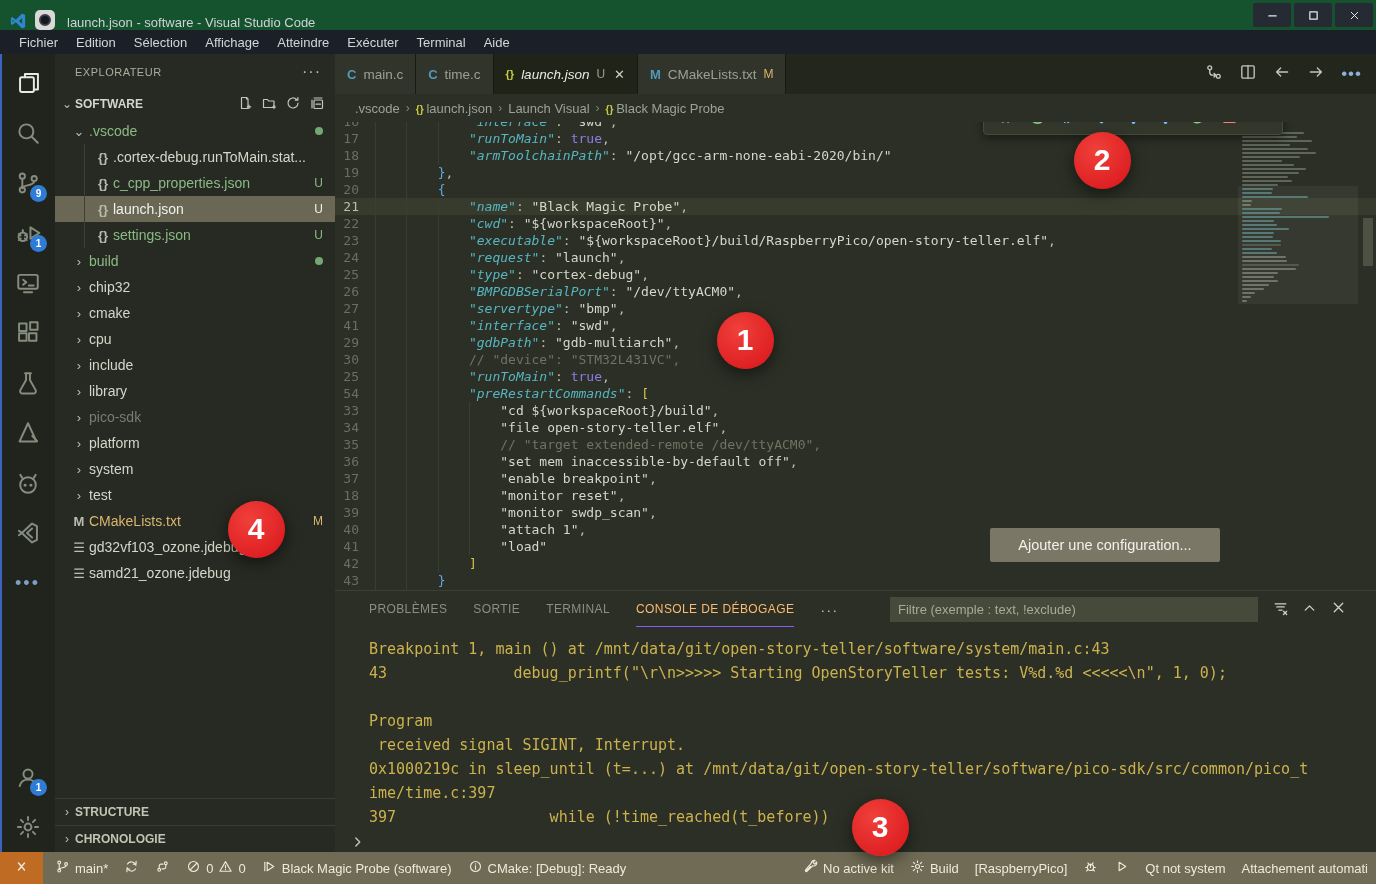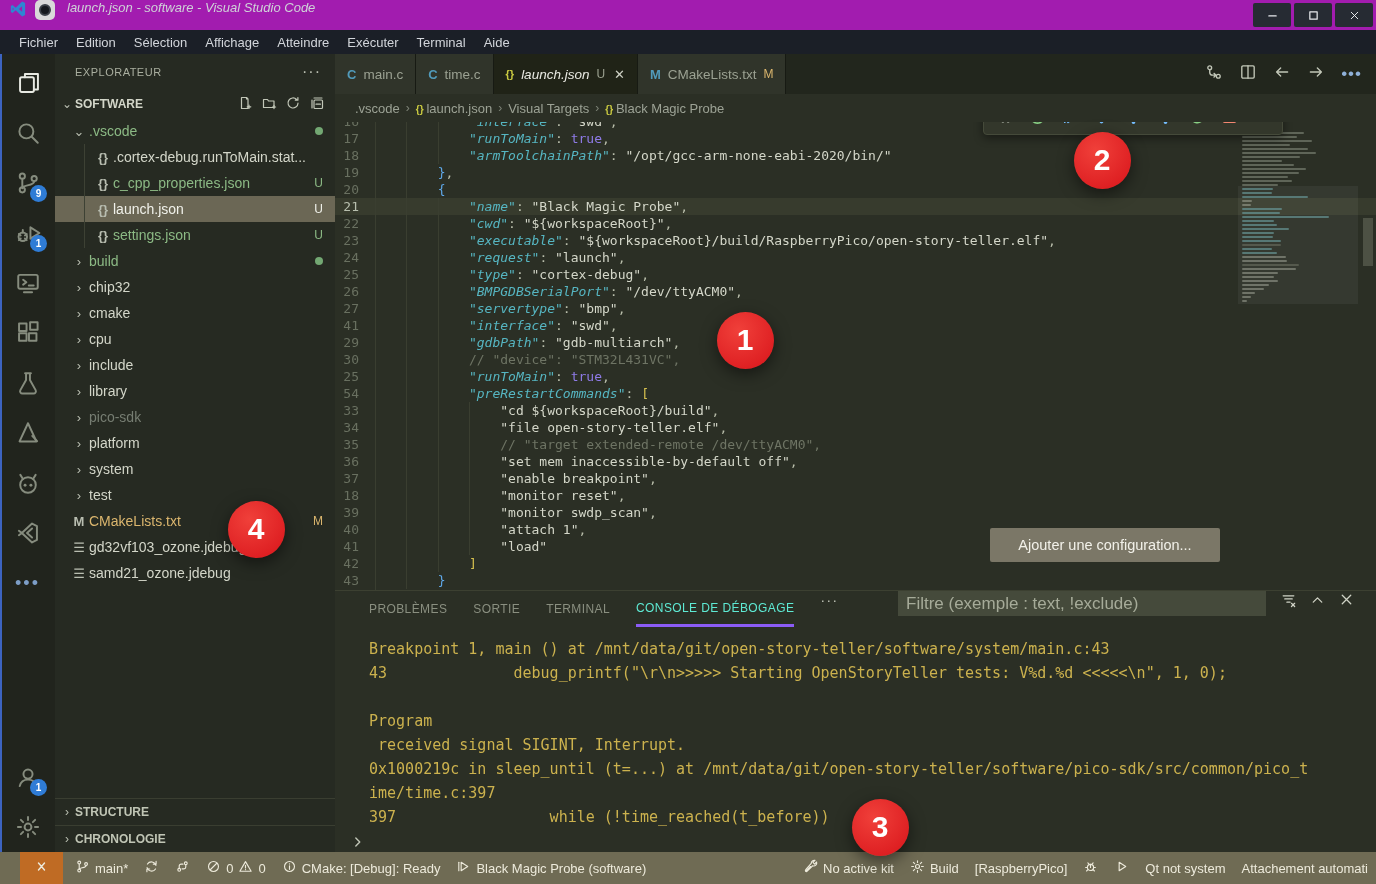--- a/index.html
+++ b/index.html
@@ -2,21 +2,21 @@
 <html><head>
 <meta charset="utf-8">
 <style>
   * { margin:0; padding:0; box-sizing:border-box; }
   html,body { width:1376px; height:884px; overflow:hidden; background:#101317;
               font-family:"Liberation Sans", sans-serif; }
   .window { position:relative; width:1376px; height:884px; display:flex; flex-direction:column;
             background:#2b2f25; color:#d6d9cb; }
 
   
-  .titlebar { height:30px; background:#a21caf; display:flex; align-items:flex-start; flex:none;font-style:italic; }
+  .titlebar { height:30px; background:#14532d; display:flex; align-items:flex-end; flex:none; }
   .vscode-logo { width:18px; height:18px; margin:0 8px 0 9px; }
   .app-badge { width:20px; height:20px; border-radius:5px; background:#d9d9d9; margin-right:12px;
                display:flex; align-items:center; justify-content:center; }
   .app-badge i { display:block; width:12px; height:12px; border-radius:50%; background:#15181d;
                  border:2.5px solid #3a3f46; }
   .titlebar .title { font-size:13px; color:#cfd2d8; }
   .win-controls { margin-left:auto; display:flex; height:100%; }
   .win-btn { width:38px; height:24px; margin:3px 3px 0 0; background:#262b33; border-radius:2px;
              display:flex; align-items:center; justify-content:center; color:#e8eaee; }
   .win-btn svg { width:13px; height:13px; }
@@ -123,39 +123,39 @@
   .dbg-btn { width:30px; height:30px; display:flex; align-items:center; justify-content:center; }
   .dbg-btn svg { width:21px; height:21px; }
 
   .add-config { position:absolute; left:655px; top:406px; width:230px; height:34px; background:#7b7767;
                 color:#f2f1e9; border:none; font-size:14.5px; font-family:"Liberation Sans",sans-serif;
                 border-radius:2px; cursor:default; }
 
   
   .panel { height:262px; flex:none; background:#2b2f25; border-top:1px solid #3c4031;
            display:flex; flex-direction:column; }
-  .panel-header { height:36px; flex:none; display:flex; align-items:flex-start; padding:0 21px 0 34px; }
+  .panel-header { height:36px; flex:none; display:flex; align-items:center; padding:0 29px 0 34px; }
   .panel-tab { font-size:12px; letter-spacing:.4px; color:#8a8f80; margin-right:26px; height:36px;
                display:flex; align-items:center; cursor:default; }
-  .panel-tab.active { color:#5eead4; border-bottom:3px solid #8b5cf6; }
+  .panel-tab.active { color:#fdba74; border-bottom:1px solid #8b5cf6; }
   .panel-dots { color:#b9beb1; font-size:15px; letter-spacing:1px; margin-right:auto; }
   .filter-box { width:368px; height:25px; background:#454a3b; border:none; color:#d6d9cb;
-                font-size:17px; padding:0 8px; font-family:"Liberation Sans",sans-serif; }
+                font-size:13px; padding:0 8px; font-family:"Liberation Sans",sans-serif; }
   .filter-box::placeholder { color:#a6ab99; }
   .panel-icons { display:flex; align-items:center; gap:12px; margin-left:14px; color:#d0d3c6; }
   .panel-icons svg { width:17px; height:17px; }
   .console { flex:1; overflow:hidden; padding:10px 20px 0 34px; font-family:"DejaVu Sans Mono",monospace;
              font-size:15px; line-height:24px; color:#ccb24e; white-space:pre; }
   .prompt-row { height:20px; flex:none; display:flex; align-items:center; padding-left:16px; color:#c2c7b8; }
   .prompt-row svg { width:14px; height:14px; }
 
   
   .statusbar { height:32px; flex:none; background:#6f6b54; display:flex; align-items:stretch;
                color:#edeadb; font-size:13px; overflow:hidden; white-space:nowrap; }
-  .sb-left, .sb-right { display:flex; align-items:stretch;margin-left:20px; }
+  .sb-left, .sb-right { display:flex; align-items:stretch; }
   .sb-right { margin-left:auto; }
   .sb-item { display:flex; align-items:center; gap:5px; padding:0 8px; }
   .sb-item.accent { background:#bf6b24; padding:0 14px; margin-right:4px; }
   .sb-item svg { width:15px; height:15px; }
 
   
   .annot { position:absolute; width:57px; height:57px; border-radius:50%;
            background:radial-gradient(circle at 38% 32%, #f0403a, #d8141a);
            box-shadow:0 5px 16px rgba(0,0,0,.5); display:flex; align-items:center; justify-content:center;
            color:#fff; font-size:30px; font-weight:bold; z-index:60; }
@@ -451,21 +451,21 @@
                 <path d="M3 8h9.8M9.2 4.4 12.8 8l-3.6 3.6"></path>
               </svg></span>
             <span class="dots">•••</span>
           </div>
       </div>
       <div class="breadcrumb" id="breadcrumb">
           <span>.vscode</span>
           <span class="sep">›</span>
           <span><span class="bc-icon">{} </span>launch.json</span>
           <span class="sep">›</span>
-          <span>Visual Targets</span>
+          <span>Launch Visual</span>
           <span class="sep">›</span>
           <span><span class="bc-icon">{} </span>Black Magic Probe</span>
         </div>
 
       <div class="editor">
         <div class="code" id="code">
             <div class="code-line"><span class="num">16</span><span class="indent">            </span><span class="tk-k">"interface"</span><span class="tk-p">: </span><span class="tk-s">"swd"</span><span class="tk-p">,</span></div>
             <div class="code-line"><span class="num">17</span><span class="indent">            </span><span class="tk-k">"runToMain"</span><span class="tk-p">: </span><span class="tk-b">true</span><span class="tk-p">,</span></div>
             <div class="code-line"><span class="num">18</span><span class="indent">            </span><span class="tk-k">"armToolchainPath"</span><span class="tk-p">: </span><span class="tk-s">"/opt/gcc-arm-none-eabi-2020/bin/"</span></div>
             <div class="code-line"><span class="num">19</span><span class="indent">        </span><span class="tk-pb">}</span><span class="tk-p">,</span></div>
@@ -676,31 +676,31 @@
             </svg></span>
           <span>0</span>
           <span><svg viewBox="0 0 16 16" fill="none" stroke="currentColor" stroke-width="1.2" stroke-linecap="round" stroke-linejoin="round">
               <path d="M8 2.8 14 13H2z"></path>
               <path d="M8 6.6v3M8 11.2v.3"></path>
             </svg></span>
           <span>0</span>
         </div>
         <div class="sb-item">
           <span><svg viewBox="0 0 16 16" fill="none" stroke="currentColor" stroke-width="1.2" stroke-linecap="round" stroke-linejoin="round">
+              <path d="M5.5 3.5 12.5 8l-7 4.5z"></path>
+              <path d="M3 3.5v9"></path>
+            </svg></span>
+          <span>Black Magic Probe (software)</span>
+        </div>
+        <div class="sb-item">
+          <span><svg viewBox="0 0 16 16" fill="none" stroke="currentColor" stroke-width="1.2" stroke-linecap="round" stroke-linejoin="round">
               <circle cx="8" cy="8" r="5.3"></circle>
               <path d="M8 7.2V11M8 5v.3"></path>
             </svg></span>
           <span>CMake: [Debug]: Ready</span>
-        </div>
-        <div class="sb-item">
-          <span><svg viewBox="0 0 16 16" fill="none" stroke="currentColor" stroke-width="1.2" stroke-linecap="round" stroke-linejoin="round">
-              <path d="M5.5 3.5 12.5 8l-7 4.5z"></path>
-              <path d="M3 3.5v9"></path>
-            </svg></span>
-          <span>Black Magic Probe (software)</span>
         </div>
       </div>
     <div class="sb-right" id="sb-right">
         <div class="sb-item">
           <span><svg viewBox="0 0 16 16" fill="none" stroke="currentColor" stroke-width="1.2" stroke-linecap="round" stroke-linejoin="round">
               <path d="M2.8 13.2 8 8M8.8 4.6a3.2 3.2 0 0 1 4-3.1L10.6 3.7l1.7 1.7 2.2-2.2a3.2 3.2 0 0 1-4.2 4L4.5 13a1.1 1.1 0 0 1-1.6-1.6z"></path>
             </svg></span>
           <span>No active kit</span>
         </div>
         <div class="sb-item">

